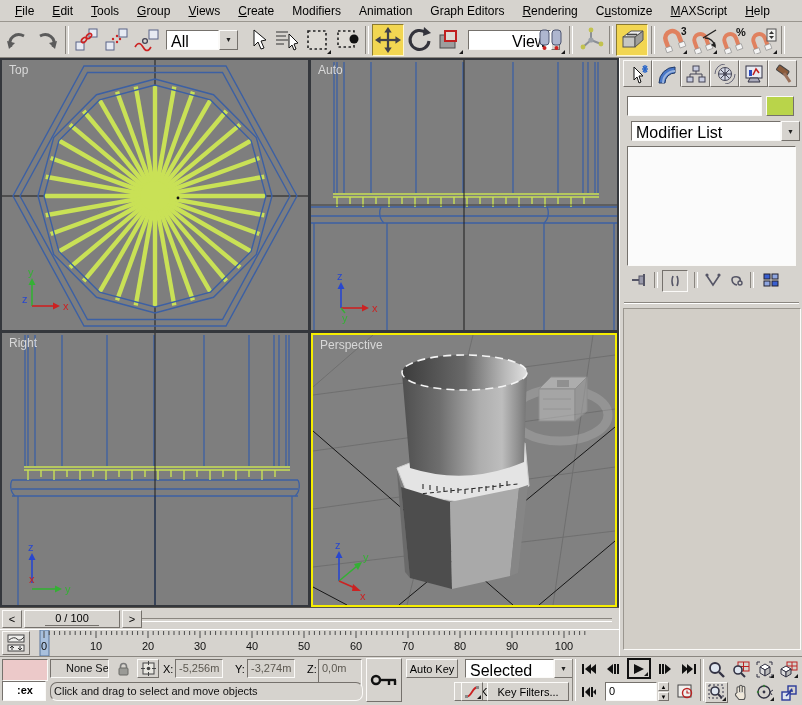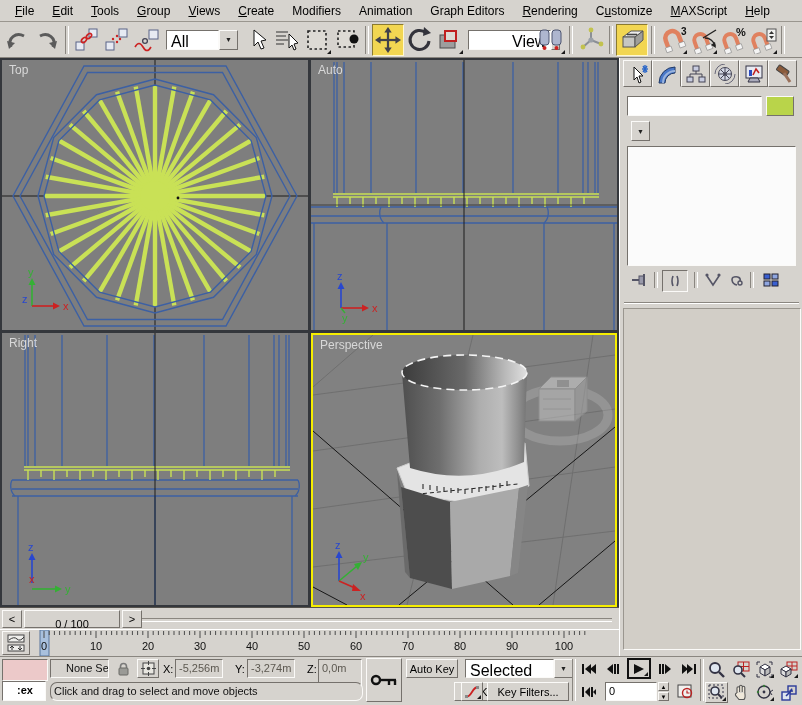--- a/index.html
+++ b/index.html
@@ -477,21 +477,21 @@
         <text x="47" y="265" font-size="11" fill="#cc2222">x</text>
       </g>
     </svg>
     <div class="vplabel">Perspective</div>
   </div>
 
   <div id="timeslider">
     <div style="position:absolute;left:140px;top:10px;width:472px;height:2px;border-top:1px solid #8a8680;border-bottom:1px solid #fff;"></div>
     <span class="ts-btn" style="left:2px;width:20px;">&lt;</span>
     <span class="ts-btn" style="left:24px;width:96px;flex-direction:column;">
-      <span style="border-bottom:1px solid #75716c;padding:12px 10px 1px 10px;">0 / 100</span>
+      <span style="border-bottom:1px solid #75716c;padding:0 10px 1px 10px;">0 / 100</span>
     </span>
     <span class="ts-btn" style="left:122px;width:20px;">&gt;</span>
   </div>
 
   <div id="trackbar">
     <span class="bbtn" style="left:2px;top:1px;width:28px;height:24px;">
       <svg width="20" height="20" viewBox="0 0 20 20">
         <rect x="2" y="2" width="16" height="7" fill="#f0efec" stroke="#444"></rect>
         <path d="M3 7 Q8 3 11 6 T18 4" fill="none" stroke="#333"></path>
         <rect x="2" y="12" width="16" height="6" fill="#f0efec" stroke="#444"></rect>
@@ -672,20 +672,21 @@
             <rect x="4" y="4" width="12" height="6" rx="1" fill="#8a5a3a" stroke="#444"></rect>
           </g>
         <line x1="12" y1="9" x2="18" y2="18" stroke="#99705a" stroke-width="3"></line>
         </svg>
     </span>
 
     <span class="field abs" style="left:7px;top:38px;width:133px;height:18px;"></span>
     <span class="abs" id="color-swatch" style="left: 146px; top: 38px; width: 26px; height: 18px; border-width: 1px; border-style: solid; border-image: initial; border-color: rgb(251, 250, 248) rgb(117, 113, 108) rgb(117, 113, 108) rgb(251, 250, 248); background: rgb(185, 212, 74);"></span>
 
     <span class="dd abs" style="left:7px;top:63px;width:169px;">
+      <span class="dd-text" style="flex:1;">Modifier List</span>
       <span class="dd-btn">▼</span>
     </span>
 
     <div class="field abs" style="left:7px;top:88px;width:167px;height:118px;background:#fbfbfb;"></div>
 
     <div id="stack-toolbar" class="abs" style="left:0;top:212px;width:183px;height:22px;">
       <span class="sbtn" style="left:8px;">
         <svg width="18" height="16" viewBox="0 0 18 16">
           <line x1="2" y1="8" x2="9" y2="8" stroke="#556" stroke-width="2"></line>
           <rect x="9" y="4" width="5" height="8" fill="#99a" stroke="#556"></rect>

